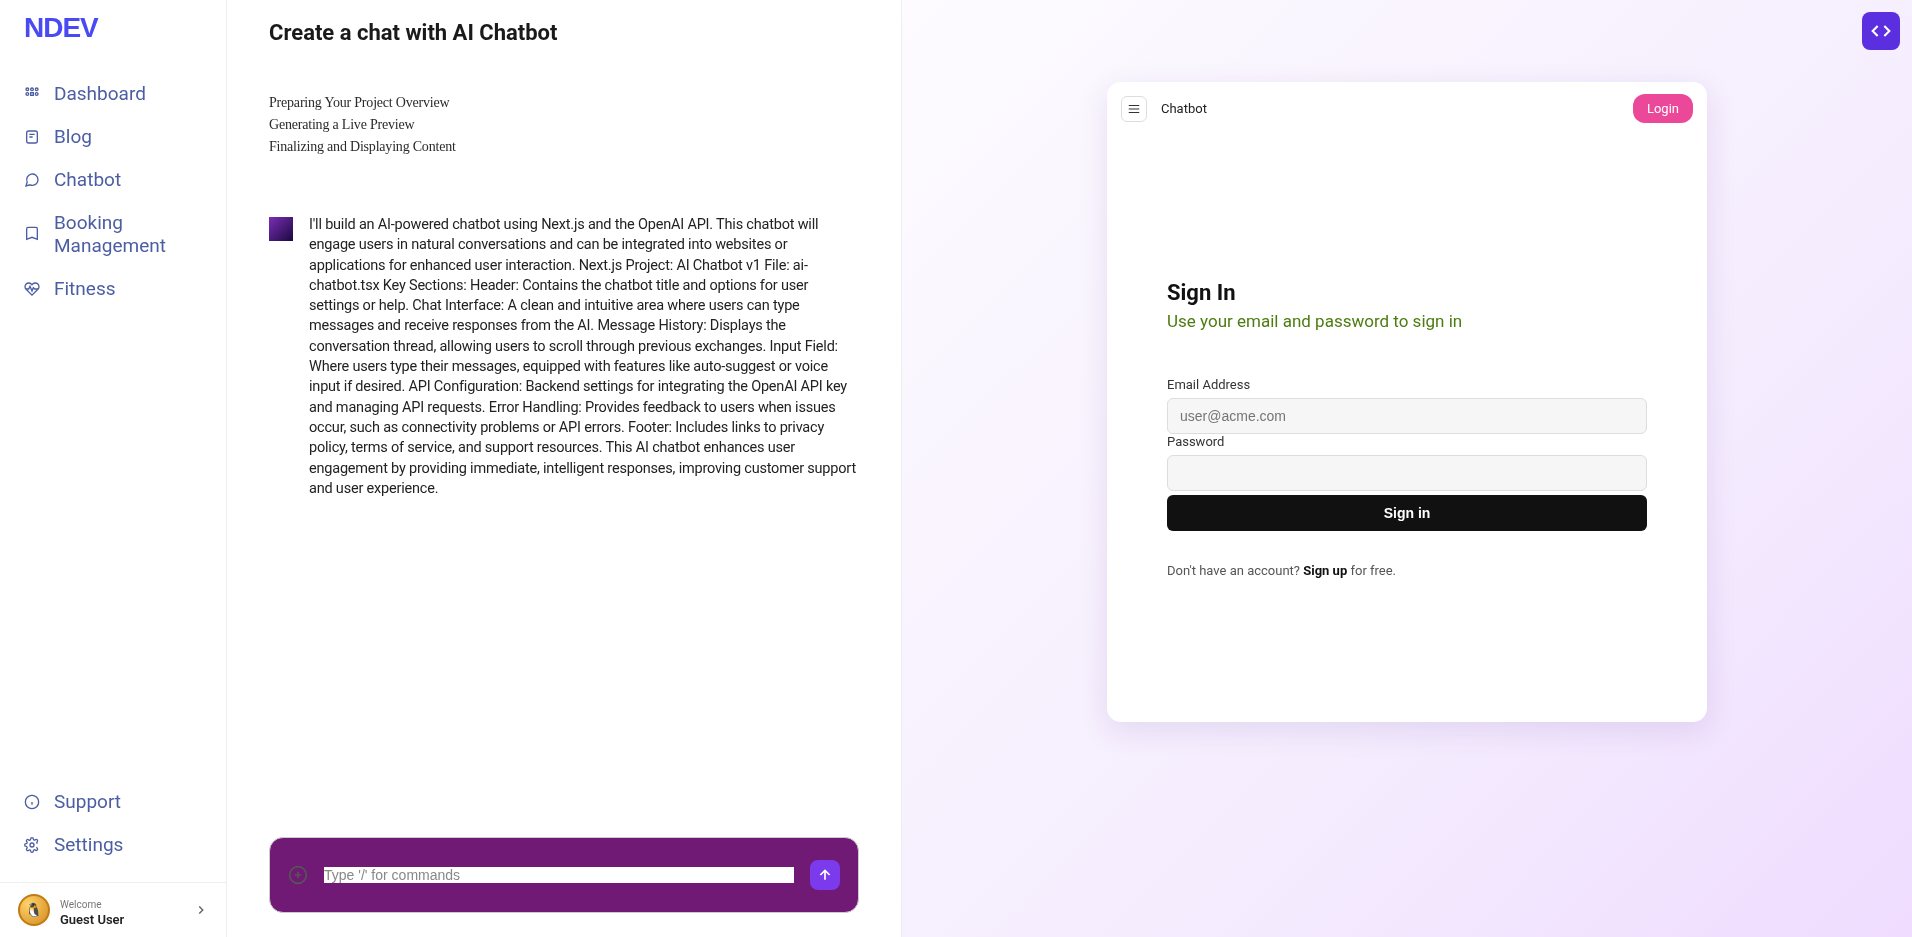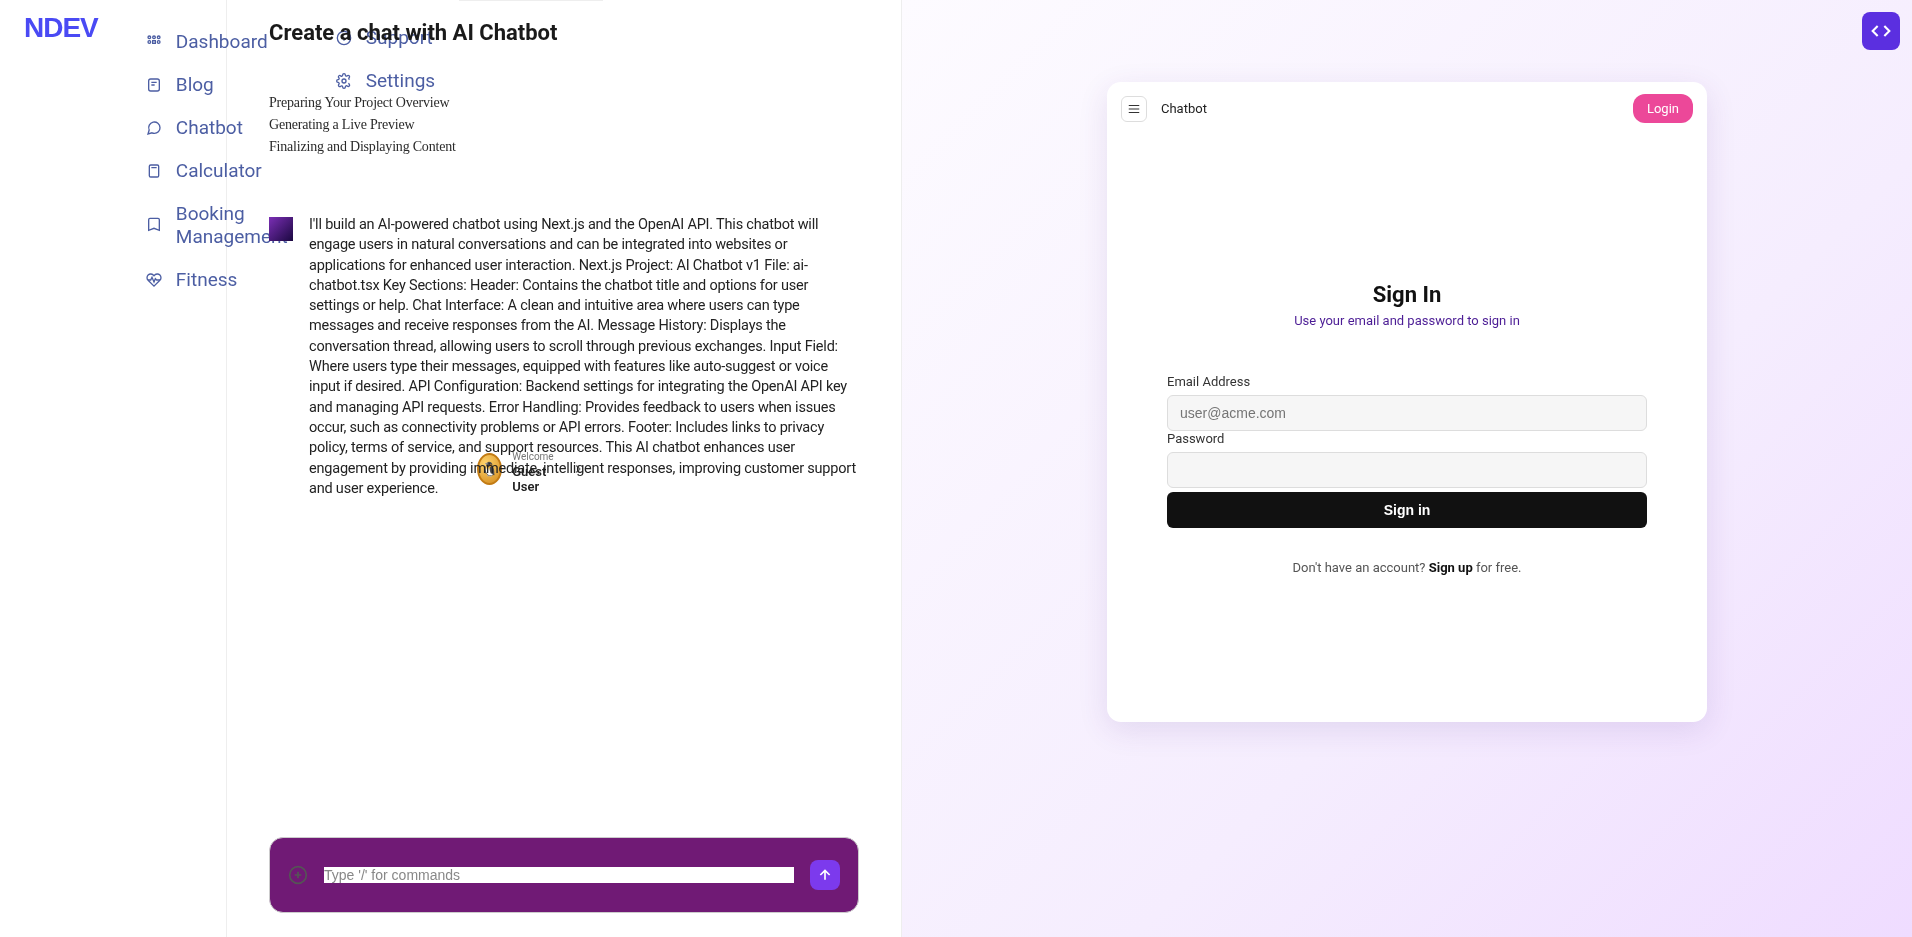--- a/index.html
+++ b/index.html
@@ -1,17 +1,17 @@
 <!DOCTYPE html>
 <html><head>
 <meta charset="utf-8">
 <style>
 * { margin:0; padding:0; box-sizing:border-box; }
 body { font-family:-apple-system,BlinkMacSystemFont,"Segoe UI",Roboto,sans-serif; display:flex; height:100vh; overflow:hidden; background:#fff; }
-.sidebar { width:227px; border-right:1px solid #eee; display:flex; flex-direction:row; background:#fff; }
+.sidebar { width:227px; border-right:1px solid #eee; display:flex; flex-direction:column; background:#fff; }
 .logo { padding:12px 24px 8px; font-size:28px; font-weight:600; color:#4a4af4; font-family:sans-serif; letter-spacing:-1px; }
 .nav { flex:1; padding:20px 0; }
 .nav-item { display:flex; align-items:center; gap:14px; padding:10px 24px; color:#4c5ea3; font-size:19px; cursor:pointer; }
 .nav-item .ico { width:16px; height:16px; display:flex; align-items:center; justify-content:center; color:#4c5ea3; }
 .nav-footer { padding:16px 0; }
 .user-row { display:flex; align-items:center; gap:10px; padding:10px 18px; border-top:1px solid #eee; cursor:pointer; }
 .avatar { width:32px; height:32px; border-radius:50%; background:radial-gradient(circle at 30% 30%,#ffd36b,#d38b1e); border:2px solid #c27b14; display:flex; align-items:center; justify-content:center; color:#3a2200; font-size:14px; }
 .user-txt small{ font-size:10px; color:#777;} .user-txt div{font-size:13px; font-weight:600; color:#222;}
 .chev{ margin-left:auto; color:#666; }
 .center { flex:1; display:flex; flex-direction:column; border-right:1px solid #eee; max-width:675px; position:relative; }
@@ -28,23 +28,23 @@
 .prompt-box input::placeholder{ color:#888; }
 .send-btn{ width:30px; height:30px; border-radius:8px; background:#7c3aed; color:#fff; display:flex; align-items:center; justify-content:center; cursor:pointer; }
 .right{ flex:1; background:linear-gradient(135deg,#fdfbff 0%,#f5edfe 60%,#efdcff 100%); display:flex; align-items:flex-start; justify-content:center; padding:30px; position:relative; }
 .code-fab{ position:absolute; top:12px; right:12px; width:38px; height:38px; border-radius:8px; background:#5b2fe0; color:#fff; display:flex; align-items:center; justify-content:center; cursor:pointer; }
 .preview-card{ width:600px; height:640px; background:#fff; border-radius:14px; box-shadow:0 8px 30px rgba(80,40,140,.12); overflow:hidden; margin-top:52px; display:flex; flex-direction:column; }
 .pv-header{ display:flex; align-items:center; justify-content:space-between; padding:12px 14px; }
 .pv-left{ display:flex; align-items:center; gap:14px; }
 .hamb{ width:26px; height:26px; border:1px solid #ddd; border-radius:6px; display:flex; align-items:center; justify-content:center; cursor:pointer; color:#333; }
 .pv-title{ font-size:13px; color:#222; }
 .login-btn{ background:#ec4899; color:#fff; font-size:13px; padding:7px 14px; border-radius:12px; cursor:pointer; }
-.pv-body{ flex:1; display:flex; flex-direction:column; align-items:center; justify-content:center; padding:0 60px; }
+.pv-body{ flex:1; display:flex; flex-direction:column; align-items:flex-start; justify-content:center; padding:0 60px; }
 .signin-h{ font-size:22px; font-weight:700; color:#111; margin-bottom:6px; }
-.signin-sub{ font-size:13px; color:#4c1d95; margin-bottom:46px; }
+.signin-sub{ font-size:17px; color:#4d7c0f; margin-bottom:46px; }
 .fld{ width:100%; margin-bottom:0; }
 .fld label{ display:block; font-size:13px; color:#333; margin-bottom:6px; }
 .fld input{ width:100%; height:36px; border:1px solid #ddd; border-radius:6px; background:#f6f6f6; padding:0 12px; font-size:14px; outline:none; }
 .signin-btn{ width:100%; height:36px; background:#111; color:#fff; border:none; border-radius:6px; font-size:14px; font-weight:600; cursor:pointer; margin-top:4px; }
 .signup-line{ margin-top:32px; font-size:13px; color:#555; }
 .signup-line b{ color:#111; cursor:pointer; }
 svg{ display:block; }
 </style>
 </head>
 <body>
@@ -74,29 +74,20 @@
         </span>
       <span>Blog</span>
     </div>
     <div class="nav-item">
       <span class="ico">
           <svg width="16" height="16" viewBox="0 0 24 24" fill="none" stroke="currentColor" stroke-width="2">
             <path d="M21 11.5a8.38 8.38 0 0 1-8.5 8.5 8.5 8.5 0 0 1-3.5-.75L3 21l1.75-6A8.5 8.5 0 1 1 21 11.5z"></path>
           </svg>
         </span>
       <span>Chatbot</span>
-    </div>
-    <div class="nav-item">
-      <span class="ico">
-          <svg width="16" height="16" viewBox="0 0 24 24" fill="none" stroke="currentColor" stroke-width="2">
-            <rect x="5" y="3" width="14" height="18" rx="2"></rect>
-            <path d="M8 7h8M8 11h.01M12 11h.01M16 11h.01M8 15h.01M12 15h.01M16 15h.01"></path>
-          </svg>
-        </span>
-      <span>Calculator</span>
     </div>
     <div class="nav-item">
       <span class="ico">
           <svg width="16" height="16" viewBox="0 0 24 24" fill="none" stroke="currentColor" stroke-width="2">
             <path d="M4 4v16l8-3 8 3V4a2 2 0 0 0-2-2H6a2 2 0 0 0-2 2z"></path>
           </svg>
         </span>
       <span>Booking Management</span>
     </div>
     <div class="nav-item">

